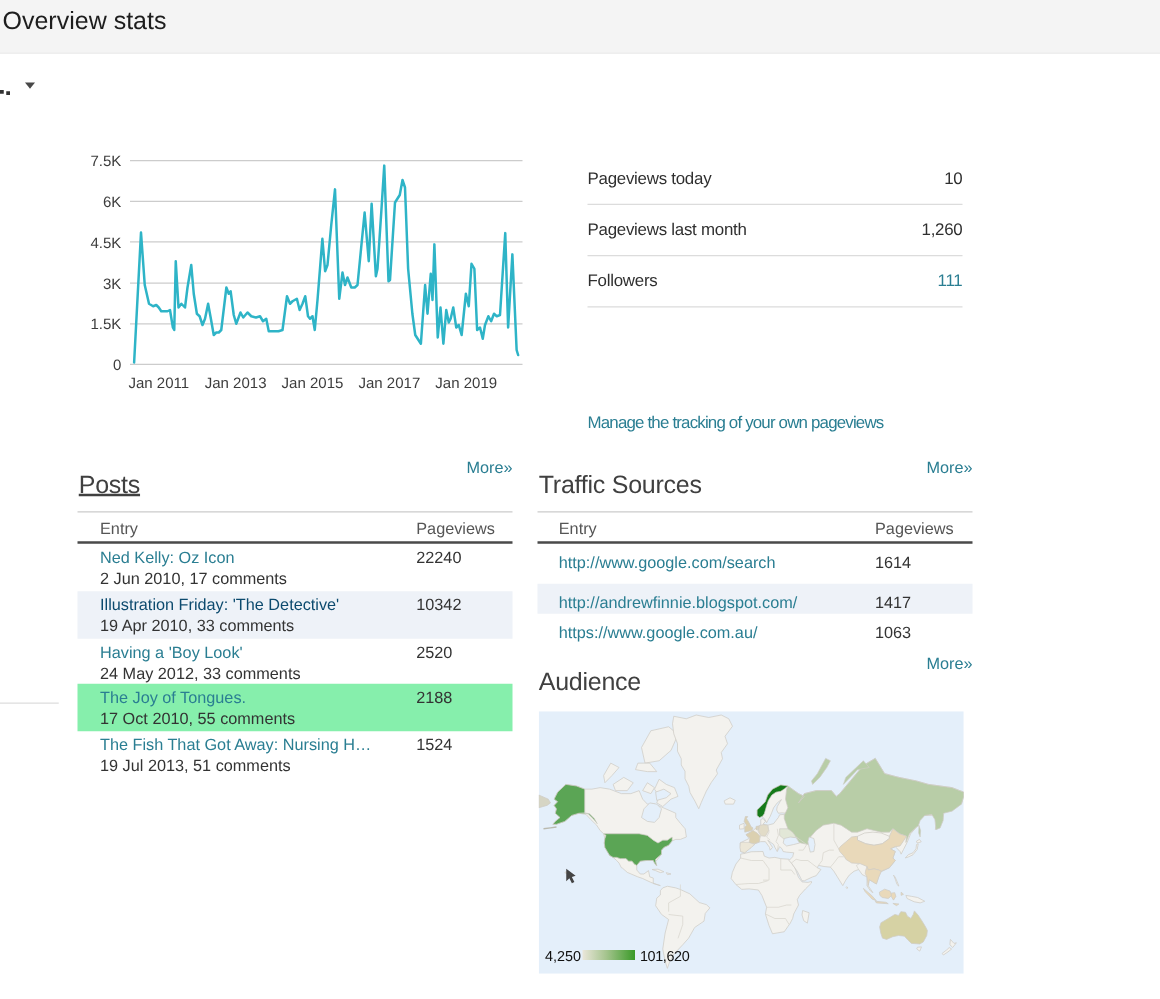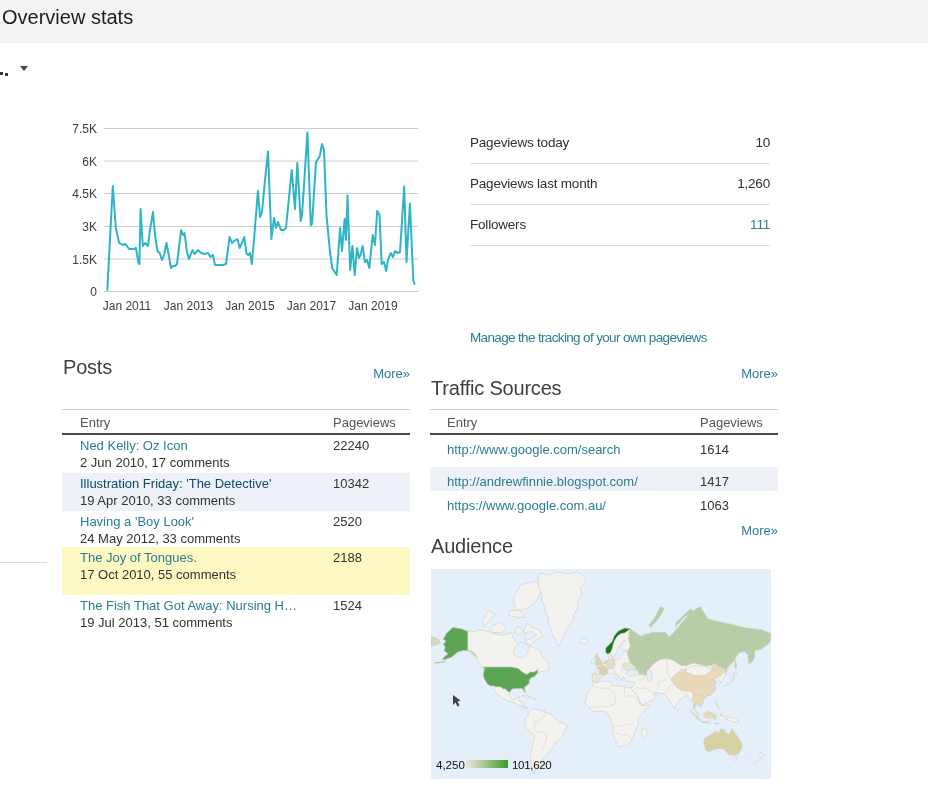--- a/index.html
+++ b/index.html
@@ -35,42 +35,42 @@
 <polyline points="47.3,170.0 52.8,66.0 55.8,108.0 59.2,123.0 62.5,125.0 65.0,124.0 67.0,126.0 69.0,129.0 72.0,129.0 74.0,129.0 76.0,128.0 78.3,142.0 79.4,144.0 80.6,89.0 82.8,126.0 85.1,123.0 88.0,126.0 90.0,110.0 93.0,92.0 95.0,115.0 97.5,131.0 99.7,133.0 102.0,140.0 104.0,135.0 106.5,123.0 108.7,135.0 111.0,148.0 113.0,146.0 115.0,146.0 117.0,144.0 121.1,110.0 123.0,115.0 124.5,113.0 127.0,132.0 129.0,139.0 132.4,130.0 134.6,134.0 138.0,130.0 141.0,133.0 144.8,134.0 148.0,133.0 150.4,137.0 153.0,135.0 155.0,145.0 159.0,145.0 162.8,145.0 166.0,144.0 169.6,117.0 172.0,123.0 174.0,121.0 177.5,119.0 179.7,128.0 182.0,123.0 184.2,117.0 186.4,133.0 188.0,135.0 190.0,133.0 191.8,144.0 194.0,120.0 197.9,71.0 200.1,97.0 202.0,92.0 205.0,60.0 208.0,31.5 211.4,119.0 214.0,98.0 216.0,108.0 218.0,102.0 221.0,110.0 223.8,110.0 226.0,108.0 231.7,50.0 235.0,89.0 237.3,43.0 240.7,101.0 242.0,95.0 245.0,50.0 247.4,12.5 250.8,105.0 252.0,104.0 256.0,42.0 259.8,36.0 262.0,24.0 264.0,30.0 266.5,95.0 269.9,131.0 272.2,148.0 276.7,155.0 280.1,108.0 282.0,131.0 284.6,99.0 286.0,120.0 287.5,75.5 290.2,150.0 292.4,126.0 294.7,155.0 297.0,128.0 299.0,138.0 300.5,135.0 302.6,126.0 305.0,142.0 307.0,140.0 309.3,148.0 312.7,115.0 315.0,125.0 317.2,91.0 319.5,95.0 321.7,144.0 324.0,142.0 326.2,151.0 328.0,140.0 330.7,133.0 332.9,137.0 335.2,131.0 337.4,133.0 340.0,132.0 344.2,66.5 346.5,142.0 349.9,83.5 353.3,160.0 354.5,164.0" fill="none" stroke="#2eb4c7" stroke-width="2" stroke-linejoin="round" stroke-linecap="round"></polyline>
 </svg>
 <div style="position:absolute;left:470px;top:123px;width:300px;font-size:13.5px;letter-spacing:-0.2px;color:#2f2f2f;">
 <div style="height:40px;line-height:40px;border-bottom:1px solid #dcdcdc;">Pageviews today<span style="float:right">10</span></div>
 <div style="height:40px;line-height:40px;border-bottom:1px solid #dcdcdc;">Pageviews last month<span style="float:right">1,260</span></div>
 <div style="height:40px;line-height:40px;border-bottom:1px solid #dcdcdc;">Followers<span style="float:right;color:#2a7e92">111</span></div>
 </div>
 <div style="position:absolute;left:470px;top:330px;font-size:13.5px;letter-spacing:-0.65px;color:#2a7e92;">Manage the tracking of your own pageviews</div>
 
 <div class="more" style="left:62px;top:366px;width:348px;">More»</div>
-<div class="h2" style="position:absolute;left:63px;top:356px;">Posts</div>
+<div class="h2" style="position:absolute;left:63px;top:377px;text-decoration:underline;">Posts</div>
 <div style="position:absolute;left:62px;top:409px;width:348px;">
 <div class="thead">
       <span class="e" style="left:18px;">Entry</span>
       <span class="e" style="left:271px;">Pageviews</span>
     </div>
 <div style="position:relative;height:38px;">
 <div style="position:absolute;left:18px;top:3px;font-size:13px;color:#2a7e92;white-space:nowrap">Ned Kelly: Oz Icon</div>
 <div style="position:absolute;left:18px;top:20px;font-size:13px;color:#333;white-space:nowrap">2 Jun 2010, 17 comments</div>
 <div style="position:absolute;left:271px;top:3px;font-size:13px;color:#333">22240</div>
 </div>
 <div style="position:relative;height:38px;background:#eef2f8;">
 <div style="position:absolute;left:18px;top:3px;font-size:13px;color:#0c4a6e;white-space:nowrap">Illustration Friday: 'The Detective'</div>
 <div style="position:absolute;left:18px;top:20px;font-size:13px;color:#333;white-space:nowrap">19 Apr 2010, 33 comments</div>
 <div style="position:absolute;left:271px;top:3px;font-size:13px;color:#333">10342</div>
 </div>
 <div style="position:relative;height:36px;">
 <div style="position:absolute;left:18px;top:3px;font-size:13px;color:#2a7e92;white-space:nowrap">Having a 'Boy Look'</div>
 <div style="position:absolute;left:18px;top:20px;font-size:13px;color:#333;white-space:nowrap">24 May 2012, 33 comments</div>
 <div style="position:absolute;left:271px;top:3px;font-size:13px;color:#333">2520</div>
 </div>
-<div style="position:relative;height:48px;background:#fef9c3;">
+<div style="position:relative;height:38px;background:#86efac;">
 <div style="position:absolute;left:18px;top:3px;font-size:13px;color:#2a7e92;white-space:nowrap">The Joy of Tongues.</div>
 <div style="position:absolute;left:18px;top:20px;font-size:13px;color:#333;white-space:nowrap">17 Oct 2010, 55 comments</div>
 <div style="position:absolute;left:271px;top:3px;font-size:13px;color:#333">2188</div>
 </div>
 <div style="position:relative;height:38px;">
 <div style="position:absolute;left:18px;top:3px;font-size:13px;color:#2a7e92;white-space:nowrap">The Fish That Got Away: Nursing H…</div>
 <div style="position:absolute;left:18px;top:20px;font-size:13px;color:#333;white-space:nowrap">19 Jul 2013, 51 comments</div>
 <div style="position:absolute;left:271px;top:3px;font-size:13px;color:#333">1524</div>
 </div>
 </div>

